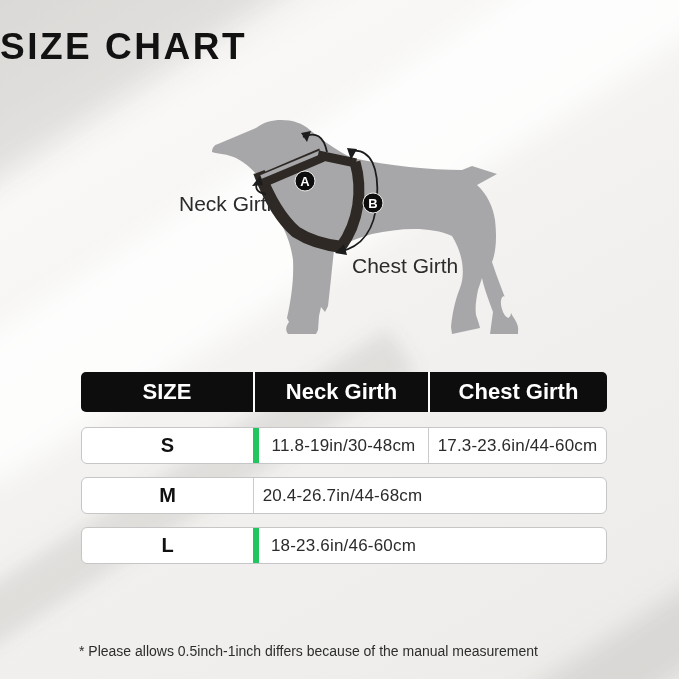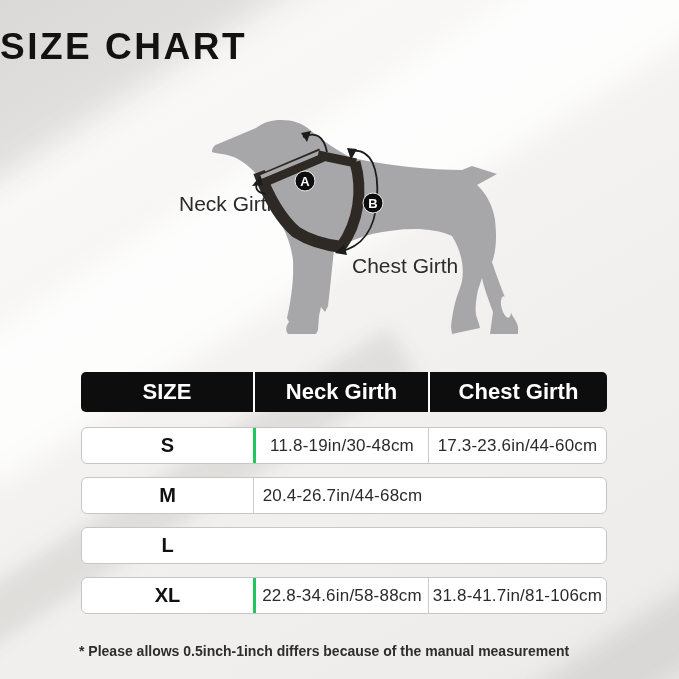--- a/index.html
+++ b/index.html
@@ -43,28 +43,27 @@
   .trow{
     display:flex;height:37px;background:#ffffff;border:1px solid #c6c6c6;
     border-radius:6px;box-sizing:border-box;overflow:hidden;
   }
   .trow.r1{margin-top:15px;}
   .trow.r2,.trow.r3,.trow.r4{margin-top:13px;}
   .trow .cell{
     line-height:35px;text-align:center;box-sizing:border-box;white-space:nowrap;
   }
   .trow .cell.c1{width:171px;font-size:20px;font-weight:bold;color:#111111;}
-  .trow .cell.c2{width:175px;border-left:3px solid #22c55e;}
+  .trow .cell.c2{width:175px;border-left:6px solid #22c55e;}
   .trow .cell.c3{width:178px;border-left:1px solid #cbcbcb;text-align:center;}
   .trow .cell.c2,.trow .cell.c3{font-size:17px;color:#2b2b2b;letter-spacing:0.2px;}
 
   .footnote{
     position:absolute;z-index:3;left:79px;top:643px;font-size:14px;color:#2d2d2d;
     white-space:nowrap;
-    font-weight:bold;
   }
 </style>
 </head>
 <body>
 
 <div class="stage">
 
   <div class="streak s-corner"></div>
   <div class="streak s-bright"></div>
   <div class="streak s-mid"></div>
@@ -161,23 +160,19 @@
       <div class="cell c1">S</div>
       <div class="cell c2">11.8-19in/30-48cm</div>
       <div class="cell c3">17.3-23.6in/44-60cm</div>
     </div>
     <div class="trow r2">
       <div class="cell c1">M</div>
       <div class="cell c3">20.4-26.7in/44-68cm</div>
     </div>
     <div class="trow r3">
       <div class="cell c1">L</div>
-    </div>
-    <div class="trow r4">
-      <div class="cell c1">XL</div>
-      <div class="cell c2">22.8-34.6in/58-88cm</div>
-      <div class="cell c3">31.8-41.7in/81-106cm</div>
+      <div class="cell c2">18-23.6in/46-60cm</div>
     </div>
   </div>
 
   <div class="footnote">* Please allows 0.5inch-1inch differs because of the  manual measurement</div>
 
 </div>
 
 </body></html>

